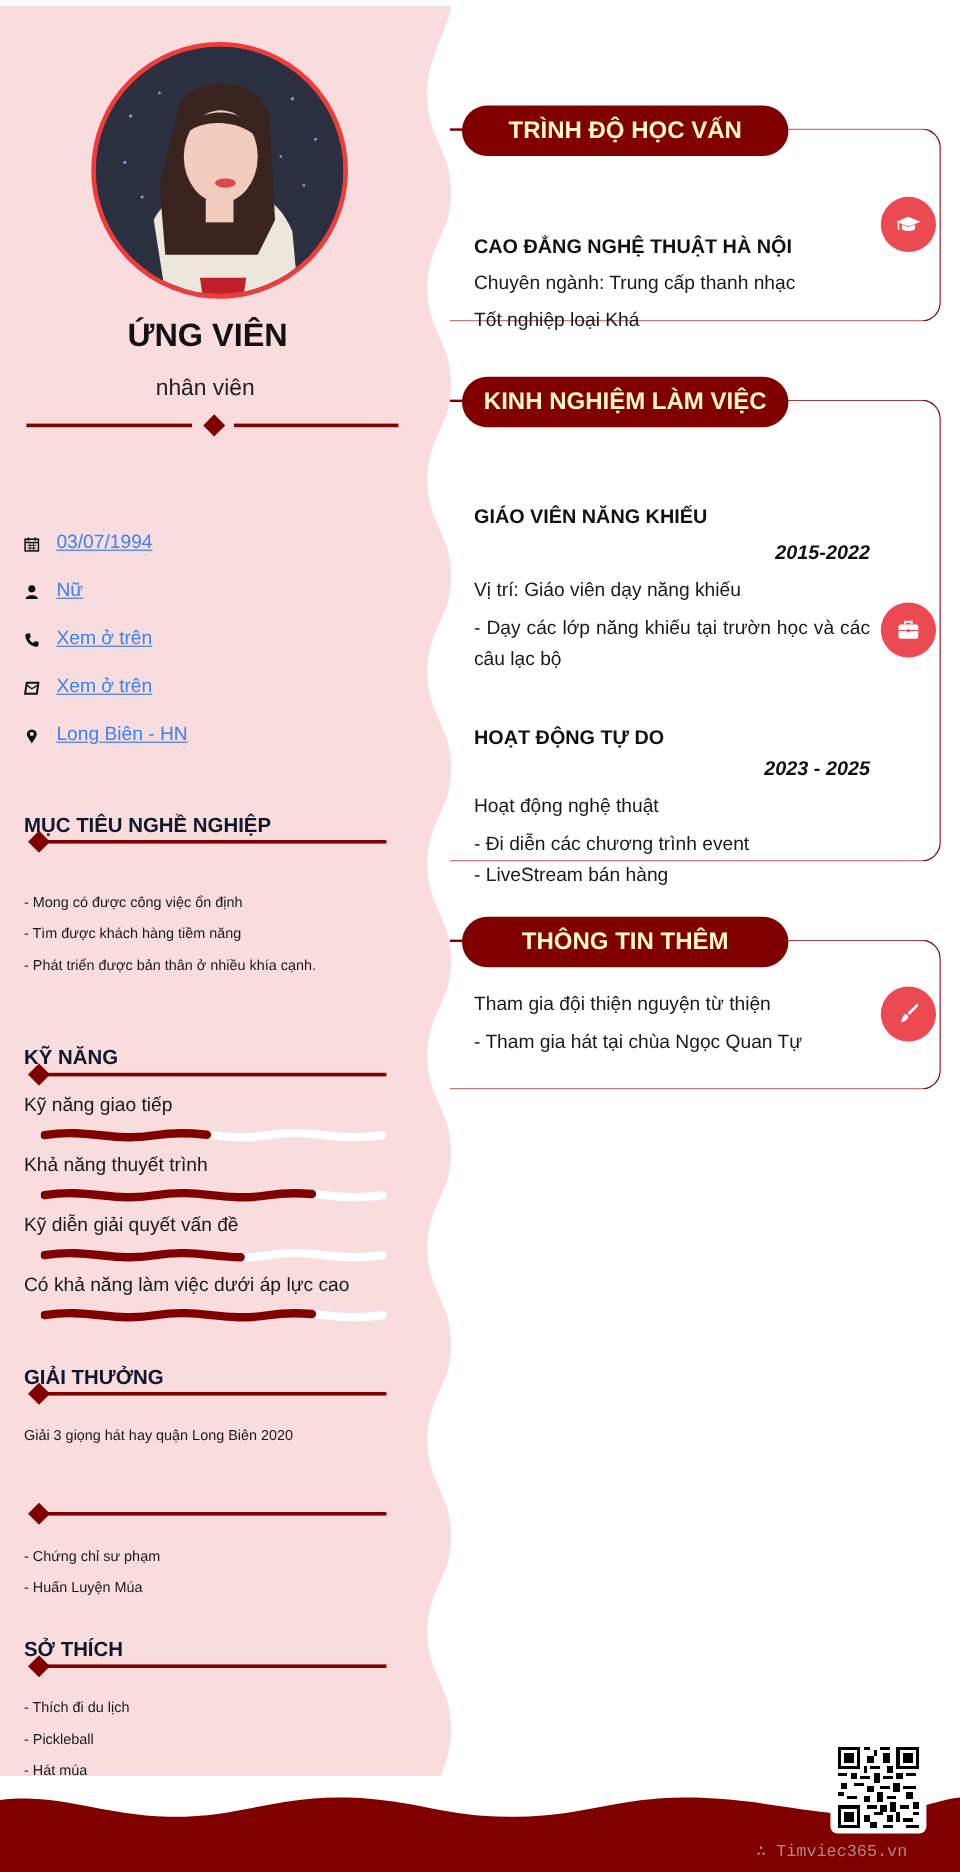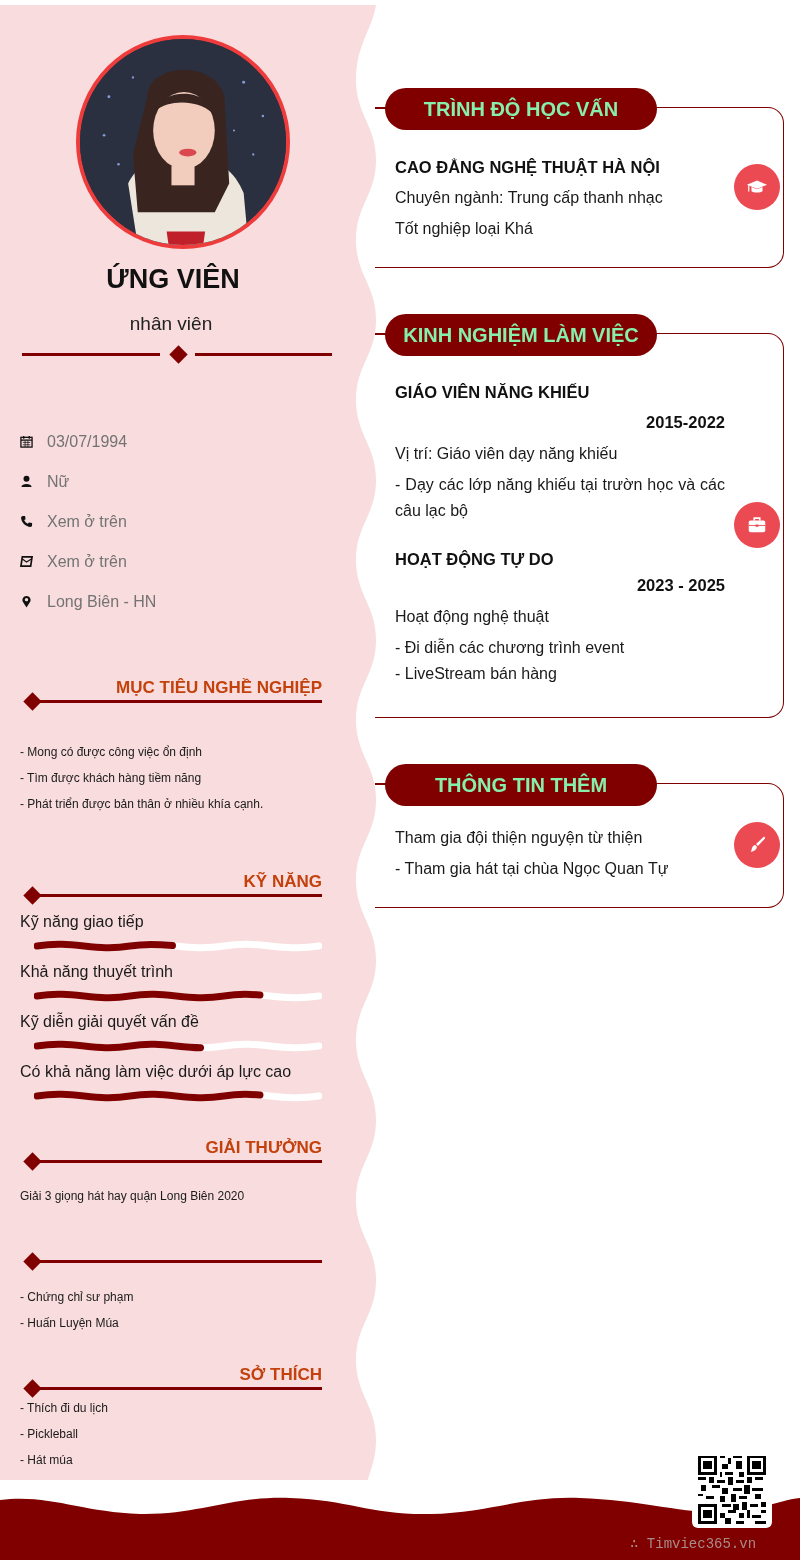--- a/index.html
+++ b/index.html
@@ -14,44 +14,44 @@
       border: 4px solid #ee3b3b; overflow: hidden; background: #2b3140; }
     .avatar svg { width: 100%; height: 100%; display: block; }
 
     .name { position: absolute; left: 0; width: 346px; top: 264px; text-align: center; font-weight: bold; font-size: 27px; color: #111; }
     .role { position: absolute; left: 0; width: 342px; top: 313px; text-align: center; font-size: 19px; color: #222; }
     .name-divider { position: absolute; left: 22px; top: 345px; width: 310px; height: 20px; }
     .name-divider .ln { position: absolute; top: 8px; height: 3px; background: #800000; }
     .name-divider .dm { position: absolute; left: 150px; top: 3px; width: 13px; height: 13px; background: #800000; transform: rotate(45deg); }
 
     .contact { position: absolute; left: 20px; top: 433px; width: 300px; }
-    .contact-row { display: flex; height: 40px; font-size: 16px; color: #737373; }
+    .contact-row { display: flex; align-items: center; height: 40px; font-size: 16px; color: #3b82f6; text-decoration: underline; }
     .contact-row .ic { width: 27px; height: 16px; display: flex; align-items: center; }
     .contact-row .ic svg { width: 13px; height: 13px; }
 
     .sec { position: absolute; left: 20px; width: 302px; }
     .sec-head { position: relative; height: 30px; }
-    .sec-head .t { position: absolute; left: 0; right: 0; top: 0; text-align: right; font-weight: bold; font-size: 17px; color: #c2410c; padding-left: 0; }
+    .sec-head .t { position: absolute; left: 0; right: 0; top: 0; text-align: left; font-weight: bold; font-size: 17px; color: #0f172a; padding-left: 0; }
     .sec-head .ln { position: absolute; left: 12px; right: 0; top: 22px; height: 3px; background: #800000; }
     .sec-head .dm { position: absolute; left: 6px; top: 17px; width: 13px; height: 13px; background: #800000; transform: rotate(45deg); }
     .sec-body { font-size: 12px; color: #1a1a1a; line-height: 26px; }
     .sec-body.just { text-align: justify; }
 
     .skill-label { font-size: 16px; height: 26px; line-height: 26px; }
     .skill-bar { position: relative; height: 24px; }
     .skill-bar svg { position: absolute; left: 14px; top: 4px; width: 288px; height: 14px; }
 
     
     .card { position: absolute; left: 375px; width: 409px; border: 1.5px solid #800000; border-left: none; border-radius: 0 16px 16px 0; }
-    .card-title { position: absolute; left: 385px; height: 42px; width: 272px; background: #800000; color: #86efac; border-radius: 21px;
+    .card-title { position: absolute; left: 385px; height: 42px; width: 272px; background: #800000; color: #fef9c3; border-radius: 21px;
       font-weight: bold; font-size: 20px; text-align: center; line-height: 42px; }
     .card-tick { position: absolute; left: 375px; width: 12px; height: 1.5px; background: #800000; }
     .card-content { position: absolute; left: 395px; width: 330px; font-size: 16px; color: #1a1a1a; }
-    .card-content .h { font-weight: bold; font-size: 16.5px; color: #111; }
-    .card-content .date { font-weight: bold; font-size: 16.5px; text-align: right; color: #111; }
+    .card-content .h { font-weight: bold; font-size: 16.5px; color: #111; margin-top: 39px; }
+    .card-content .date { font-weight: bold; font-size: 16.5px; text-align: right; color: #111; font-style: italic; }
     .card-content .l { line-height: 26px; }
     .card-content .just { text-align: justify; }
     .circ { position: absolute; width: 46px; height: 46px; border-radius: 50%; background: #ec4a53; display: flex; align-items: center; justify-content: center; }
     .circ svg { width: 22px; height: 22px; }
 
     .footer-wave { position: absolute; left: 0; top: 1490px; width: 800px; height: 70px; }
     .qr { position: absolute; left: 692px; top: 1451px; width: 80px; height: 77px; background: #fff; border-radius: 6px; padding: 4px 6px; }
     .qr svg { width: 68px; height: 69px; display: block; }
     .brand { position: absolute; left: 630px; top: 1535px; width: 145px; font-family: "Liberation Mono", "DejaVu Sans Mono", monospace; font-size: 14px; color: #a88a8a; }
   </style>
@@ -221,21 +221,21 @@
       <div>- Huấn Luyện Múa</div>
     </div>
   </div>
 
   <div class="sec" style="top:1365px">
     <div class="sec-head">
       <div class="ln"></div>
         <div class="dm"></div>
       <div class="t">SỞ THÍCH</div>
     </div>
-    <div class="sec-body" style="">
+    <div class="sec-body" style="margin-top:15px">
       <div>- Thích đi du lịch</div>
       <div>- Pickleball</div>
       <div>- Hát múa</div>
     </div>
   </div>
 </div>
 
 <div class="card" style="top:107px;height:161px"></div>
 <div class="card-tick" style="top:107px"></div>
 <div class="card-title" style="top:88px">TRÌNH ĐỘ HỌC VẤN</div>

